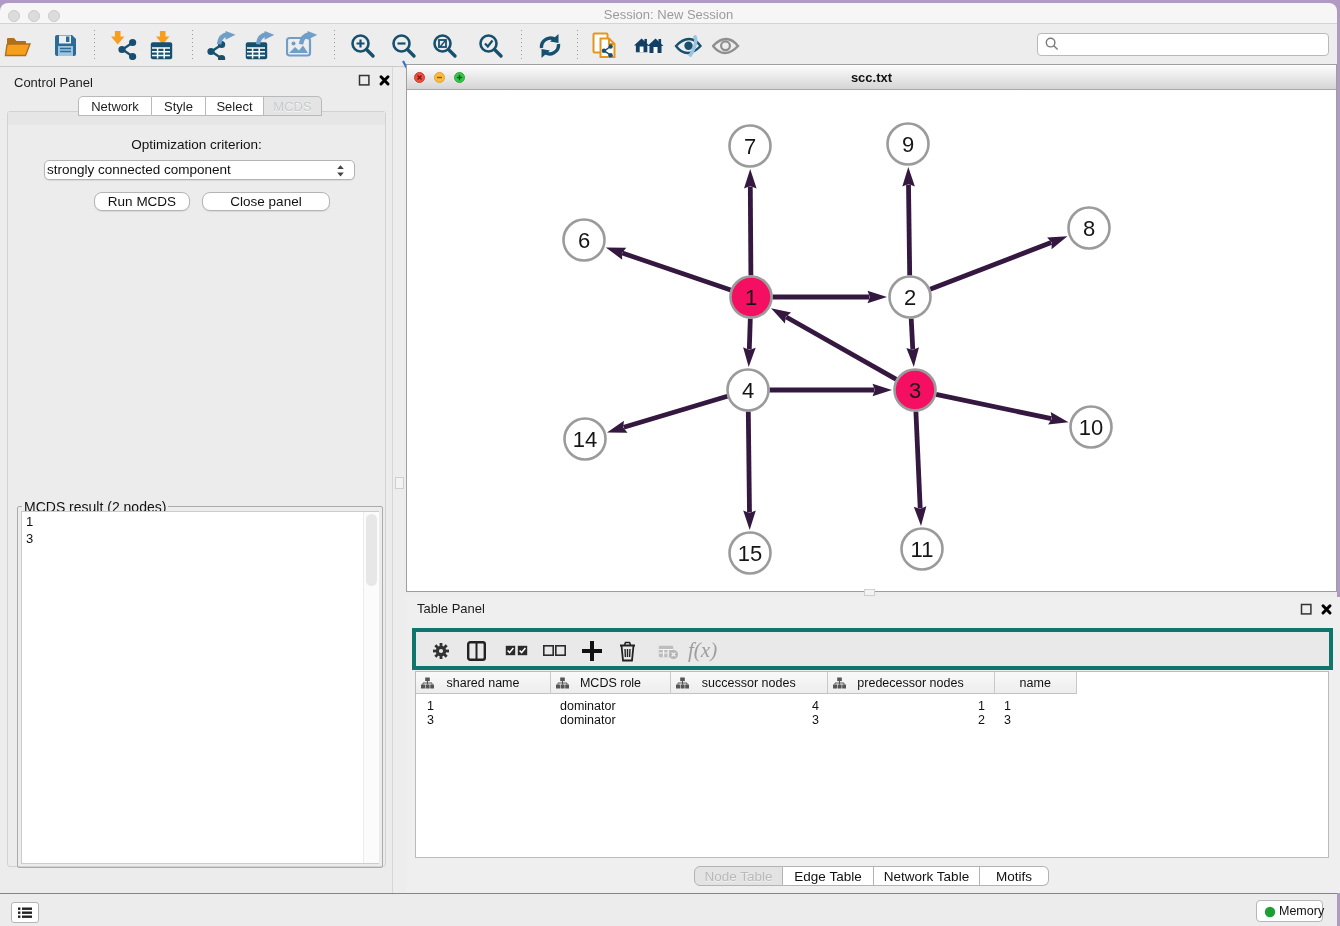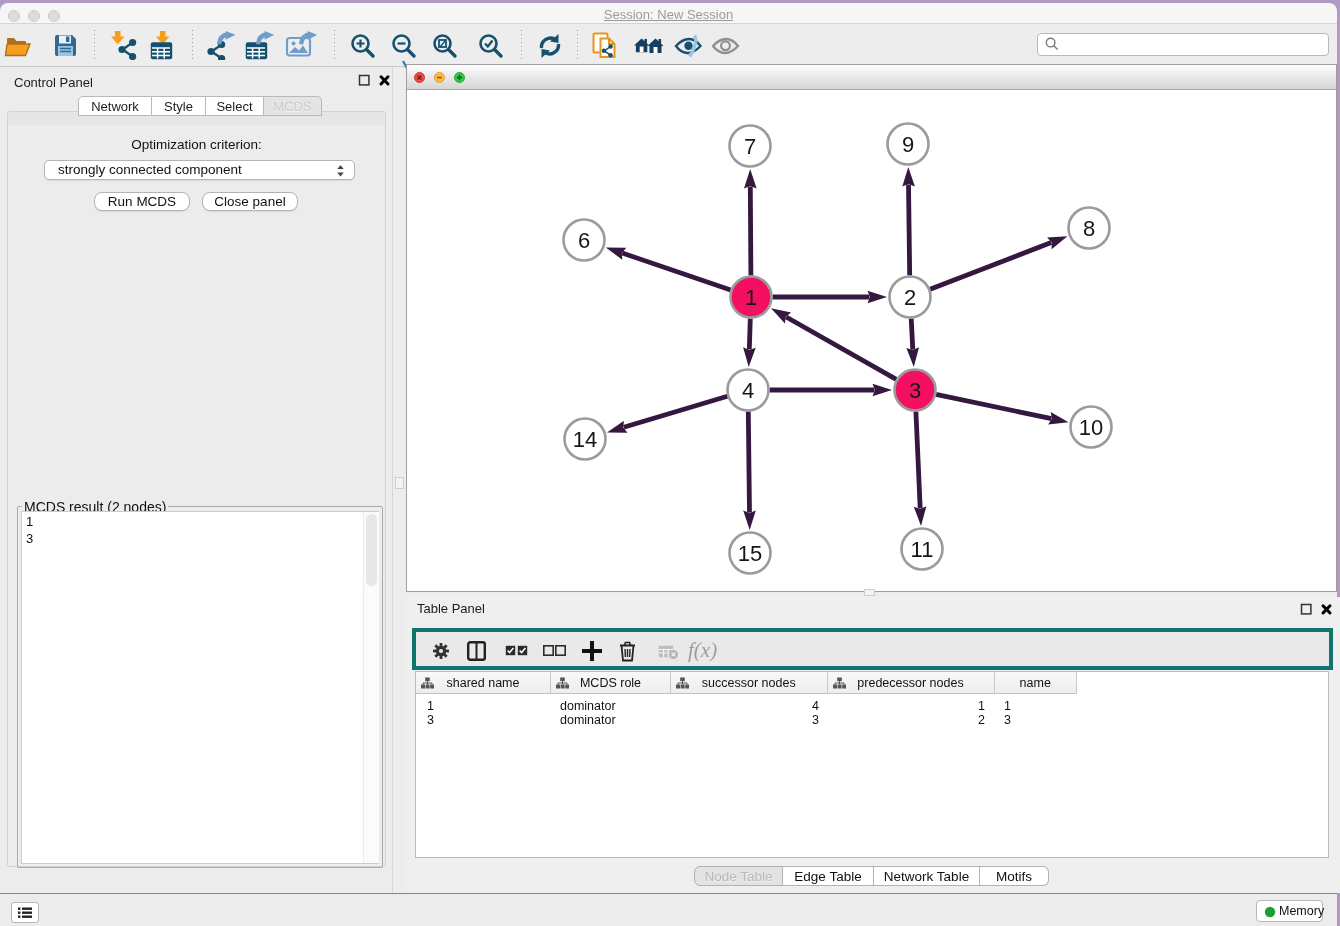--- a/index.html
+++ b/index.html
@@ -4,34 +4,34 @@
 <style>
 * { margin:0; padding:0; box-sizing:border-box; }
 html,body { width:1340px; height:926px; overflow:hidden; }
 body { font-family:"Liberation Sans", sans-serif; background:#ededed; position:relative; }
 .abs { position:absolute; }
 
 #purpletop { left:0; top:0; width:1340px; height:12px; background:#b09ac3; }
 #purpleright { right:0; top:0; width:3px; height:926px; background:#b09ac3; }
 #titlebar { left:0; top:3px; width:1337px; height:21px; background:#f6f6f6; border-bottom:1px solid #d4d4d4; border-radius:8px 8px 0 0; }
 .tl { position:absolute; top:7px; width:12px; height:12px; border-radius:50%; background:#dcdcdc; border:1px solid #cccccc; }
-#wintitle { position:absolute; top:4px; left:0; width:100%; text-align:center; font-size:13px; color:#9b9b9b;text-decoration:underline; }
+#wintitle { position:absolute; top:4px; left:0; width:100%; text-align:center; font-size:13px; color:#9b9b9b; }
 #toolbar { left:0; top:24px; width:1337px; height:43px; background:#ededed; border-bottom:1px solid #c9c9c9; }
 .ticon { position:absolute; top:8px; }
 .tsep { position:absolute; top:6px; height:32px; width:1px; background-image:linear-gradient(#9a9a9a 33%, rgba(255,255,255,0) 0%); background-size:1px 4px; }
 #searchbox { position:absolute; left:1037px; top:9px; width:292px; height:23px; background:#ffffff; border:1px solid #b9b9b9; border-radius:4px; }
 
 #cpanel { left:0; top:67px; width:393px; height:826px; background:#ececec; border-right:1px solid #d6d6d6; }
 .paneltitle { position:absolute; font-size:13px; color:#1c1c1c; }
 .wicon { position:absolute; }
 #cp-tabpane { position:absolute; left:7px; top:44px; width:379px; height:756px; background:#ececec; border:1px solid #d2d2d2; border-radius:3px; }
 #cp-tabband { position:absolute; left:8px; top:45px; width:377px; height:13px; background:#e6e6e6; }
 .tab { position:absolute; top:29px; height:20px; background:#ffffff; border:1px solid #b9b9b9; font-size:13px; color:#1d1d1d; text-align:center; line-height:19px; }
 #optlabel { position:absolute; left:8px; top:70px; width:377px; text-align:center; font-size:13.5px; color:#111; }
-#combo { position:absolute; left:44px; top:93px; width:311px; height:20px; background:#ffffff; border:1px solid #b4b4b4; border-radius:5px; font-size:13.5px; color:#111; line-height:18px; padding-left:13px; box-shadow:0 1px 1px rgba(0,0,0,0.08); }
+#combo { position:absolute; left:44px; top:93px; width:311px; height:20px; background:#ffffff; border:1px solid #b4b4b4; border-radius:5px; font-size:13.5px; color:#111; line-height:18px; padding-left:2px; box-shadow:0 1px 1px rgba(0,0,0,0.08); }
 .btn { position:absolute; top:125px; height:19px; background:#ffffff; border:1px solid #b4b4b4; border-radius:8px; font-size:13.5px; color:#111; text-align:center; line-height:17px; box-shadow:0 1px 1px rgba(0,0,0,0.08); }
 #groupbox { position:absolute; left:17px; top:439px; width:366px; height:362px; border:1px solid #ababab; border-radius:2px; }
 #grouplabel { position:absolute; left:22px; top:432px; background:#ececec; padding:0 2px; font-size:14px; color:#111; }
 #mcdslist { position:absolute; left:21px; top:444px; width:358px; height:353px; background:#ffffff; border:1px solid #cccccc; font-size:13px; color:#111; line-height:17px; padding:1px 0 0 4px; }
 #mcdssb { position:absolute; left:341px; top:0px; width:16px; height:351px; background:#fbfbfb; border-left:1px solid #ececec; }
 #mcdssb-thumb { position:absolute; left:2px; top:2px; width:11px; height:72px; background:#e7e7e7; border-radius:6px; }
 
 #netwin { left:406px; top:64px; width:931px; height:528px; background:#ffffff; border:1px solid #9e9e9e; }
 #nettitle { position:absolute; left:0; top:0; width:100%; height:25px; background:linear-gradient(#fdfdfd,#d5d5d5); border-bottom:1px solid #a8a8a8; }
 #nettitle span { position:absolute; top:5px; left:0; width:100%; text-align:center; font-size:13px; font-weight:bold; color:#111; }
@@ -213,21 +213,21 @@
   <div class="tab" style="left:152px; width:54px; border-left:none;">Style</div>
   <div class="tab" style="left:206px; width:58px; border-left:none;">Select</div>
   <div class="tab" style="left:264px; width:58px; border-left:none; border-radius:0 5px 0 0; background:#e4e4e4; color:#c7cbce; text-shadow:0 1px 0 #f5f5f5;">MCDS</div>
   <div id="optlabel">Optimization criterion:</div>
   <div id="combo">strongly connected component
     <svg style="position:absolute; right:9px; top:3px;" width="9" height="14" viewBox="0 0 9 14">
       <path d="M1.2 5 L4.5 1.2 L7.8 5 Z M1.2 8.6 L4.5 12.4 L7.8 8.6 Z" fill="#444"></path>
     </svg>
   </div>
   <div class="btn" style="left:94px; width:96px;">Run MCDS</div>
-  <div class="btn" style="left:202px; width:96px;">Close panel</div>
+  <div class="btn" style="left:202px; width:128px;">Close panel</div>
   <div id="groupbox"></div>
   <div id="grouplabel">MCDS result (2 nodes)</div>
   <div id="mcdslist">1<br>3
     <div id="mcdssb">
         <div id="mcdssb-thumb"></div>
       </div>
   </div>
 </div>
 <svg class="abs" style="left:401px; top:60px;" width="10" height="14">
     <path d="M2 1 L8 12" stroke="#3b6fd0" stroke-width="2.2"></path>
@@ -242,20 +242,21 @@
     <div class="mbtn" style="left:27px; background:#fcbb3e; border:1px solid #dfa133;">
       <svg width="9" height="9" style="position:absolute;left:0px;top:0px;">
           <path d="M2 4.5 H7" stroke="#985c00" stroke-width="1.5"></path>
         </svg>
     </div>
     <div class="mbtn" style="left:47px; background:#35c648; border:1px solid #2aa93b;">
       <svg width="9" height="9" style="position:absolute;left:0px;top:0px;">
           <path d="M4.5 1.8 V7.2 M1.8 4.5 H7.2" stroke="#0b6414" stroke-width="1.5"></path>
         </svg>
     </div>
+    <span>scc.txt</span>
   </div>
   <svg style="position:absolute; left:0; top:25px;" width="929" height="501" viewBox="407 90 929 501">
     <g stroke="#351840" stroke-width="4.8" fill="#351840">
     <line x1="750.9" y1="275.5" x2="750.3" y2="186.5"></line>
     <polygon stroke="none" points="750.2,169.0 756.6,188.5 750.3,186.0 744.0,188.5"></polygon>
     <line x1="730.7" y1="290.1" x2="622.3" y2="253.1"></line>
     <polygon stroke="none" points="605.8,247.4 626.3,247.8 621.9,252.9 622.2,259.7"></polygon>
     <line x1="772.5" y1="297.0" x2="869.5" y2="297.0"></line>
     <polygon stroke="none" points="887.0,297.0 867.5,303.3 870.0,297.0 867.5,290.7"></polygon>
     <line x1="750.3" y1="318.5" x2="749.3" y2="349.5"></line>

